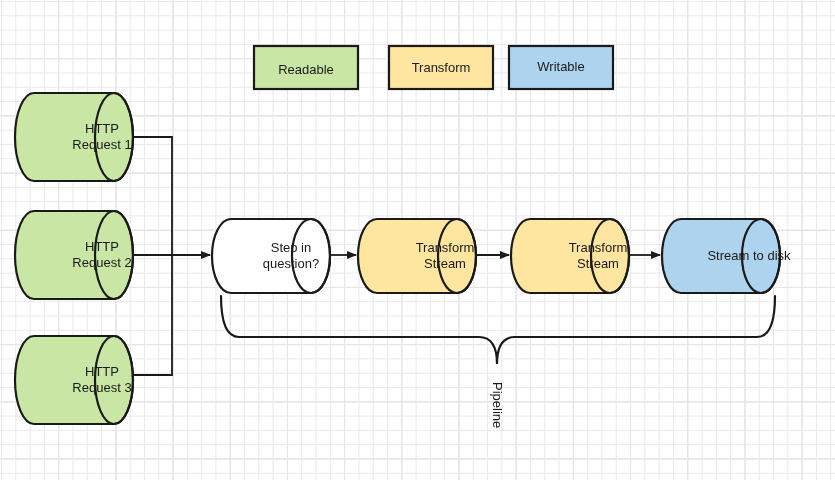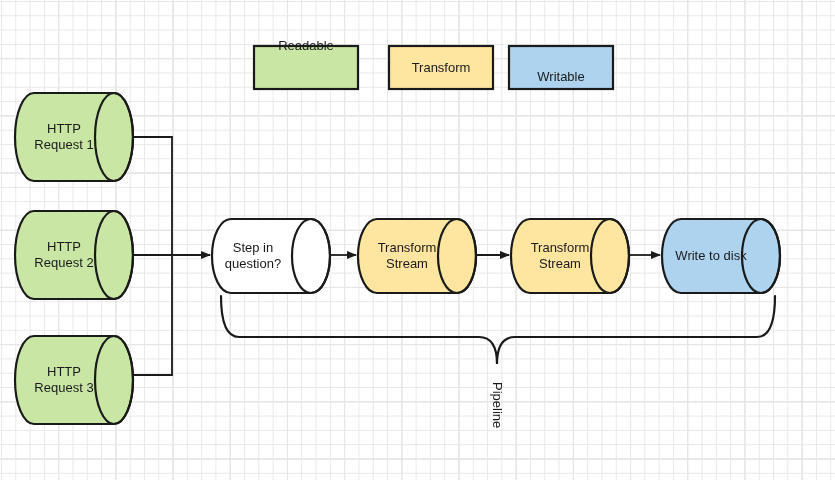--- a/index.html
+++ b/index.html
@@ -37,20 +37,21 @@
     position: absolute;
     display: flex;
     align-items: center;
     justify-content: center;
     text-align: center;
     color: #1a1a1a;
     font-size: 13px;
     line-height: 1.25;
     white-space: pre-line;
     pointer-events: none;
+    padding-left: 38px;
   }
   .legend-label {
     position: absolute;
     display: flex;
     align-items: center;
     justify-content: center;
     text-align: center;
     color: #1a1a1a;
     font-size: 13px;
     pointer-events: none;
@@ -114,32 +115,32 @@
         <line x1="330" y1="255" x2="356" y2="255" stroke="#1a1a1a" stroke-width="1.8" marker-end="url(#arrowhead)"></line>
         <line x1="476" y1="255" x2="509" y2="255" stroke="#1a1a1a" stroke-width="1.8" marker-end="url(#arrowhead)"></line>
         <line x1="629" y1="255" x2="660" y2="255" stroke="#1a1a1a" stroke-width="1.8" marker-end="url(#arrowhead)"></line>
       </g>
     <g id="brace-group">
         <path d="M 221 296 Q 221 337 239 337 L 479 337 Q 497 337 497 364 Q 497 337 515 337 L 757 337 Q 775 337 775 296" fill="none" stroke="#1a1a1a" stroke-width="2.2" stroke-linecap="round"></path>
       </g>
   </svg>
 
   <div id="labels-layer">
-      <div class="legend-label" style="left: 254px; top: 30px; width: 104px; height: 31px;">Readable</div>
+      <div class="legend-label" style="left: 254px; top: 54px; width: 104px; height: 31px;">Readable</div>
       <div class="legend-label" style="left: 389px; top: 46px; width: 104px; height: 43px;">Transform</div>
-      <div class="legend-label" style="left: 509px; top: 52px; width: 104px; height: 48px;">Writable</div>
+      <div class="legend-label" style="left: 509px; top: 42px; width: 104px; height: 48px;">Writable</div>
       <div class="node-label" style="left: 15px; top: 93px; width: 98px; height: 88px;">HTTP
 Request 1</div>
       <div class="node-label" style="left: 15px; top: 211px; width: 98px; height: 88px;">HTTP
 Request 2</div>
       <div class="node-label" style="left: 15px; top: 336px; width: 98px; height: 88px;">HTTP
 Request 3</div>
       <div class="node-label" style="left: 204px; top: 219px; width: 98px; height: 74px;">Step in
 question?</div>
       <div class="node-label" style="left: 358px; top: 219px; width: 98px; height: 74px;">Transform
 Stream</div>
       <div class="node-label" style="left: 511px; top: 219px; width: 98px; height: 74px;">Transform
 Stream</div>
-      <div class="node-label" style="left: 662px; top: 219px; width: 98px; height: 74px;">Write to disk</div>
+      <div class="node-label" style="left: 662px; top: 219px; width: 98px; height: 74px;">Stream to disk</div>
       <div class="brace-label" style="left: 505px; top: 382px;">Pipeline</div>
     </div>
 
 </div>
 
 </body></html>

